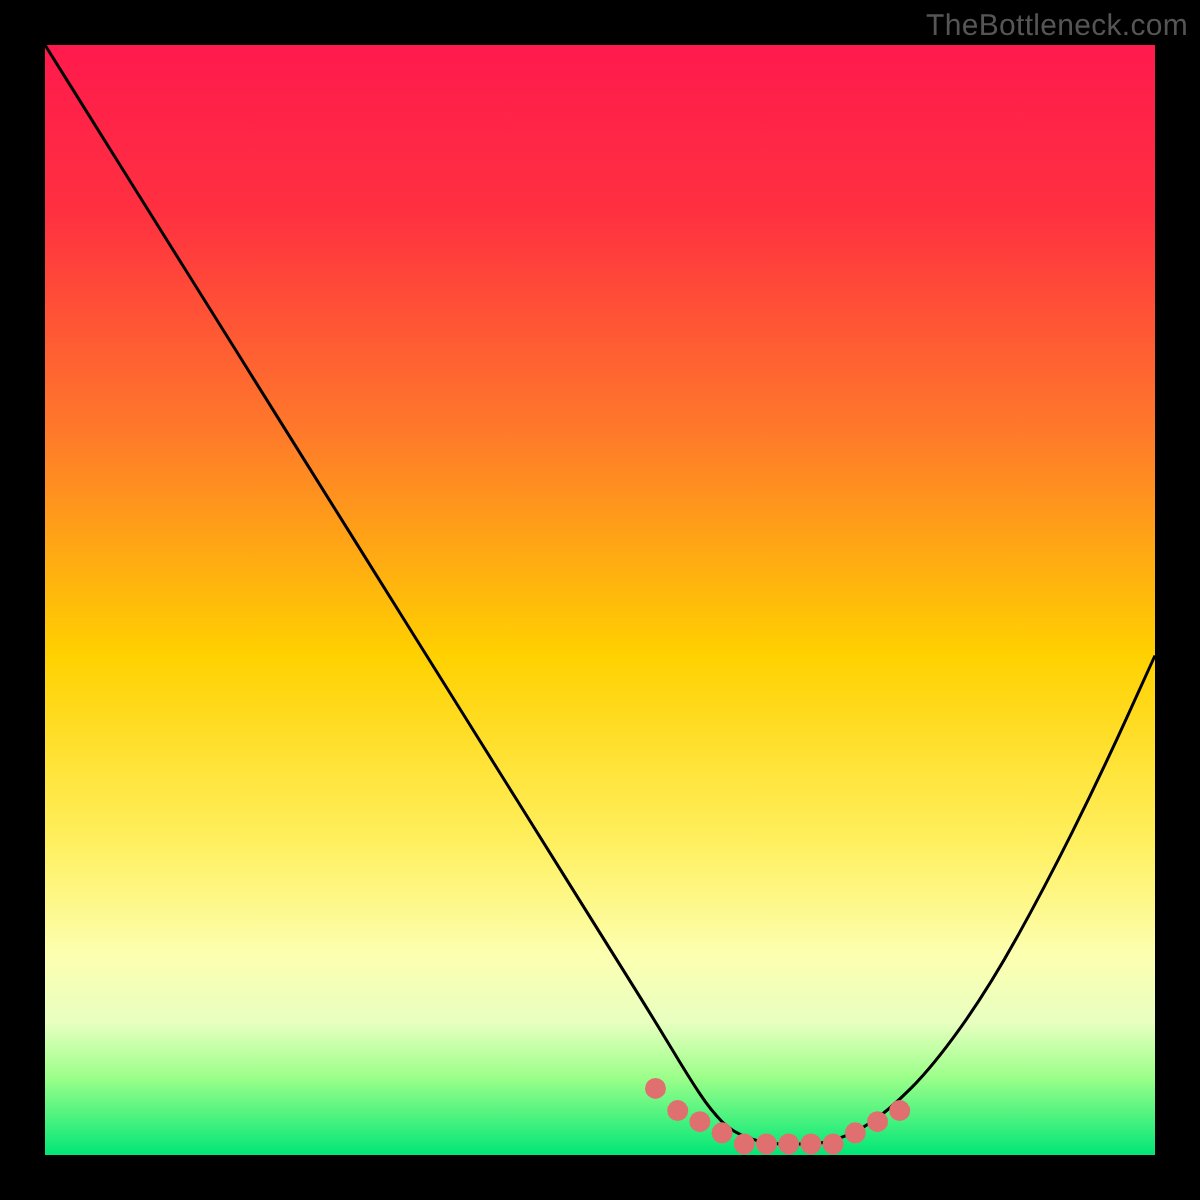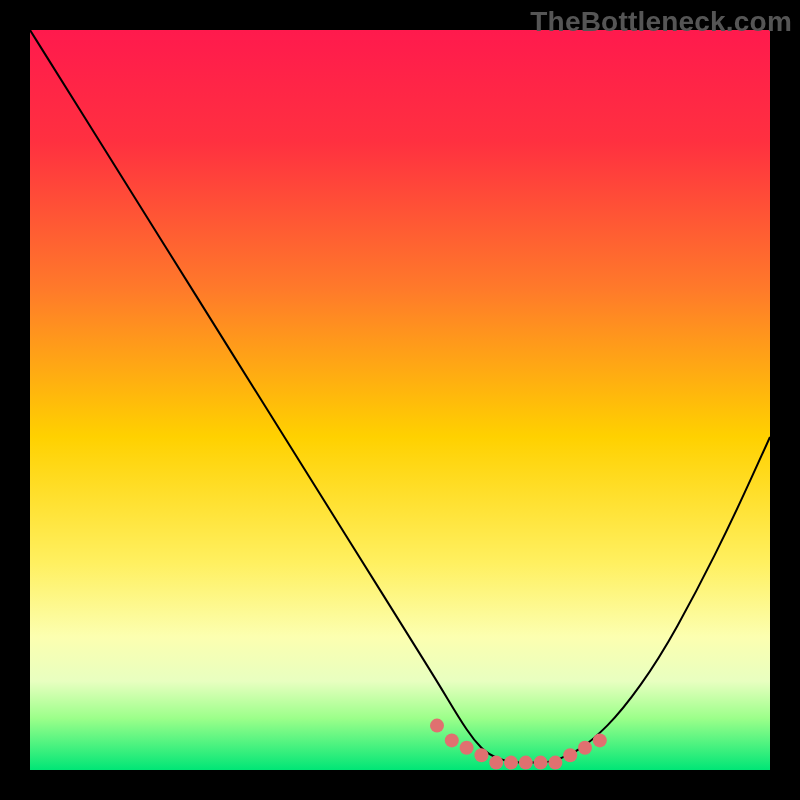--- a/index.html
+++ b/index.html
@@ -30,22 +30,22 @@
   }
   .curve-svg {
     position: absolute;
     inset: 0;
   }
   .watermark {
     position: absolute;
     top: 6px;
     right: 8px;
     color: #555;
-    font-size: 28px;
-    font-weight: 700;
+    font-size: 20px;
+    font-weight: 400;
     letter-spacing: 0.2px;
     user-select: none;
   }
 </style>
 </head>
 <body>
 
 <div class="stage">
 
   <div class="plot-area">

